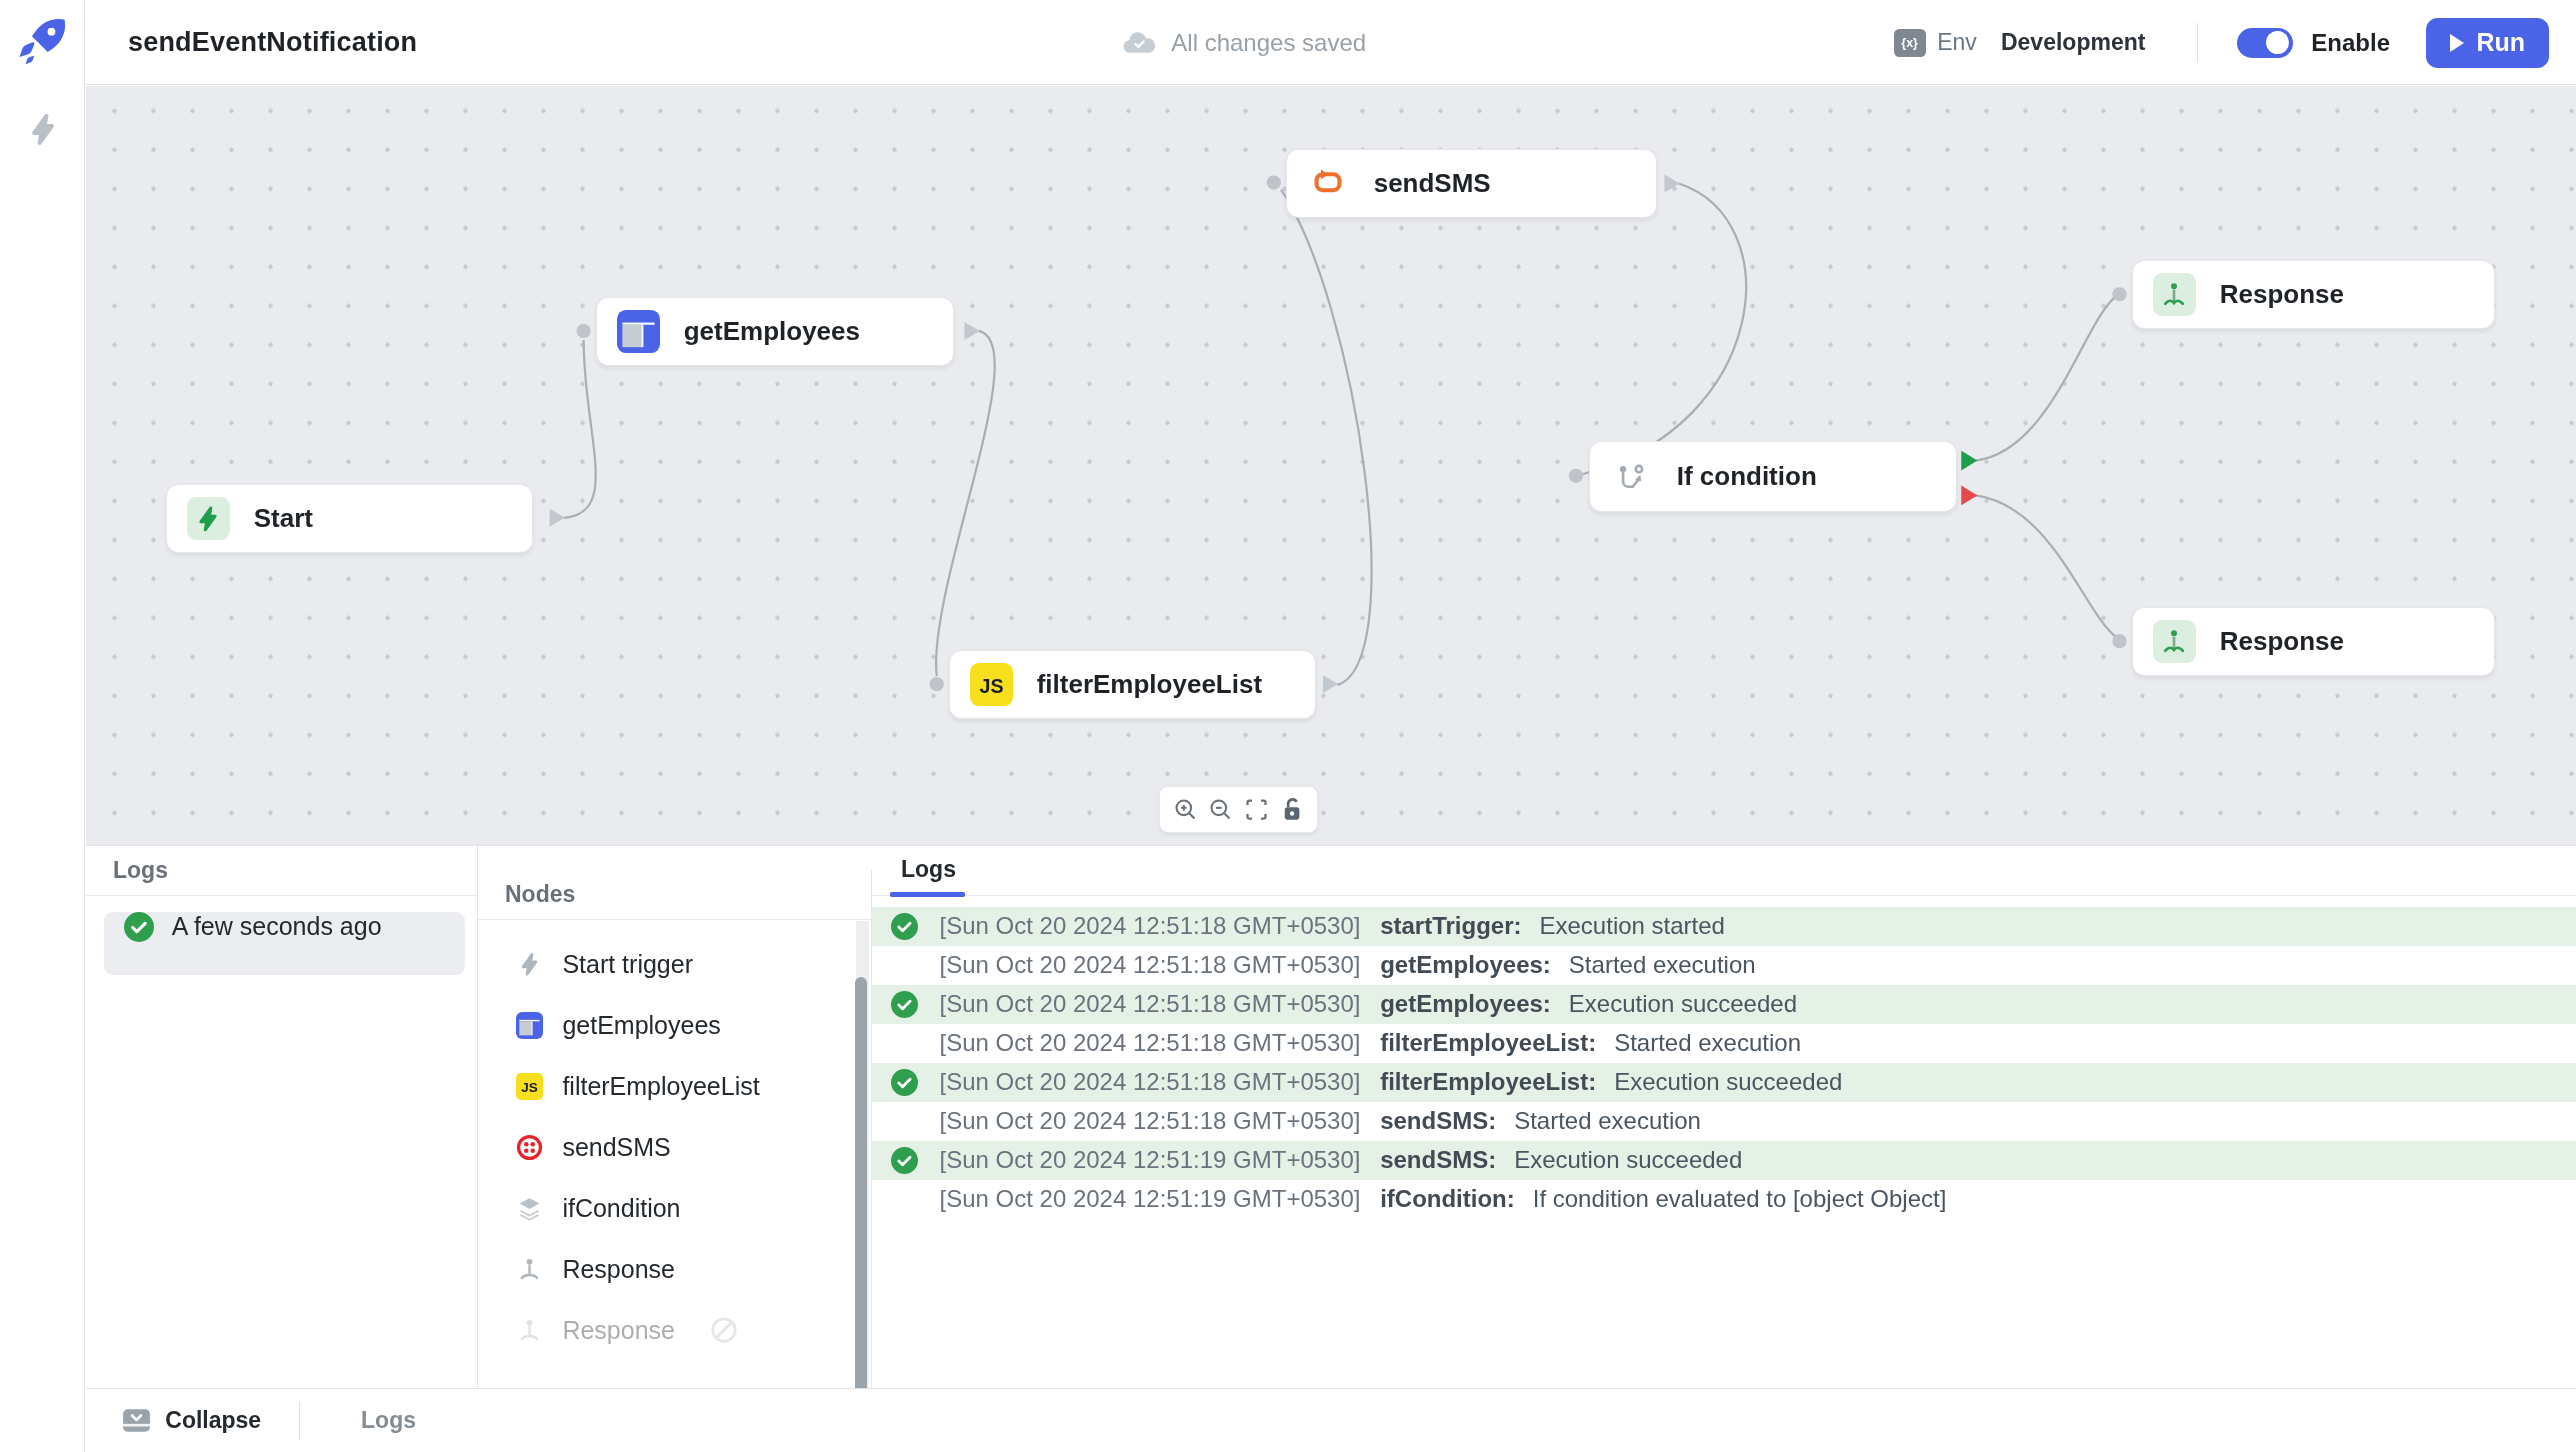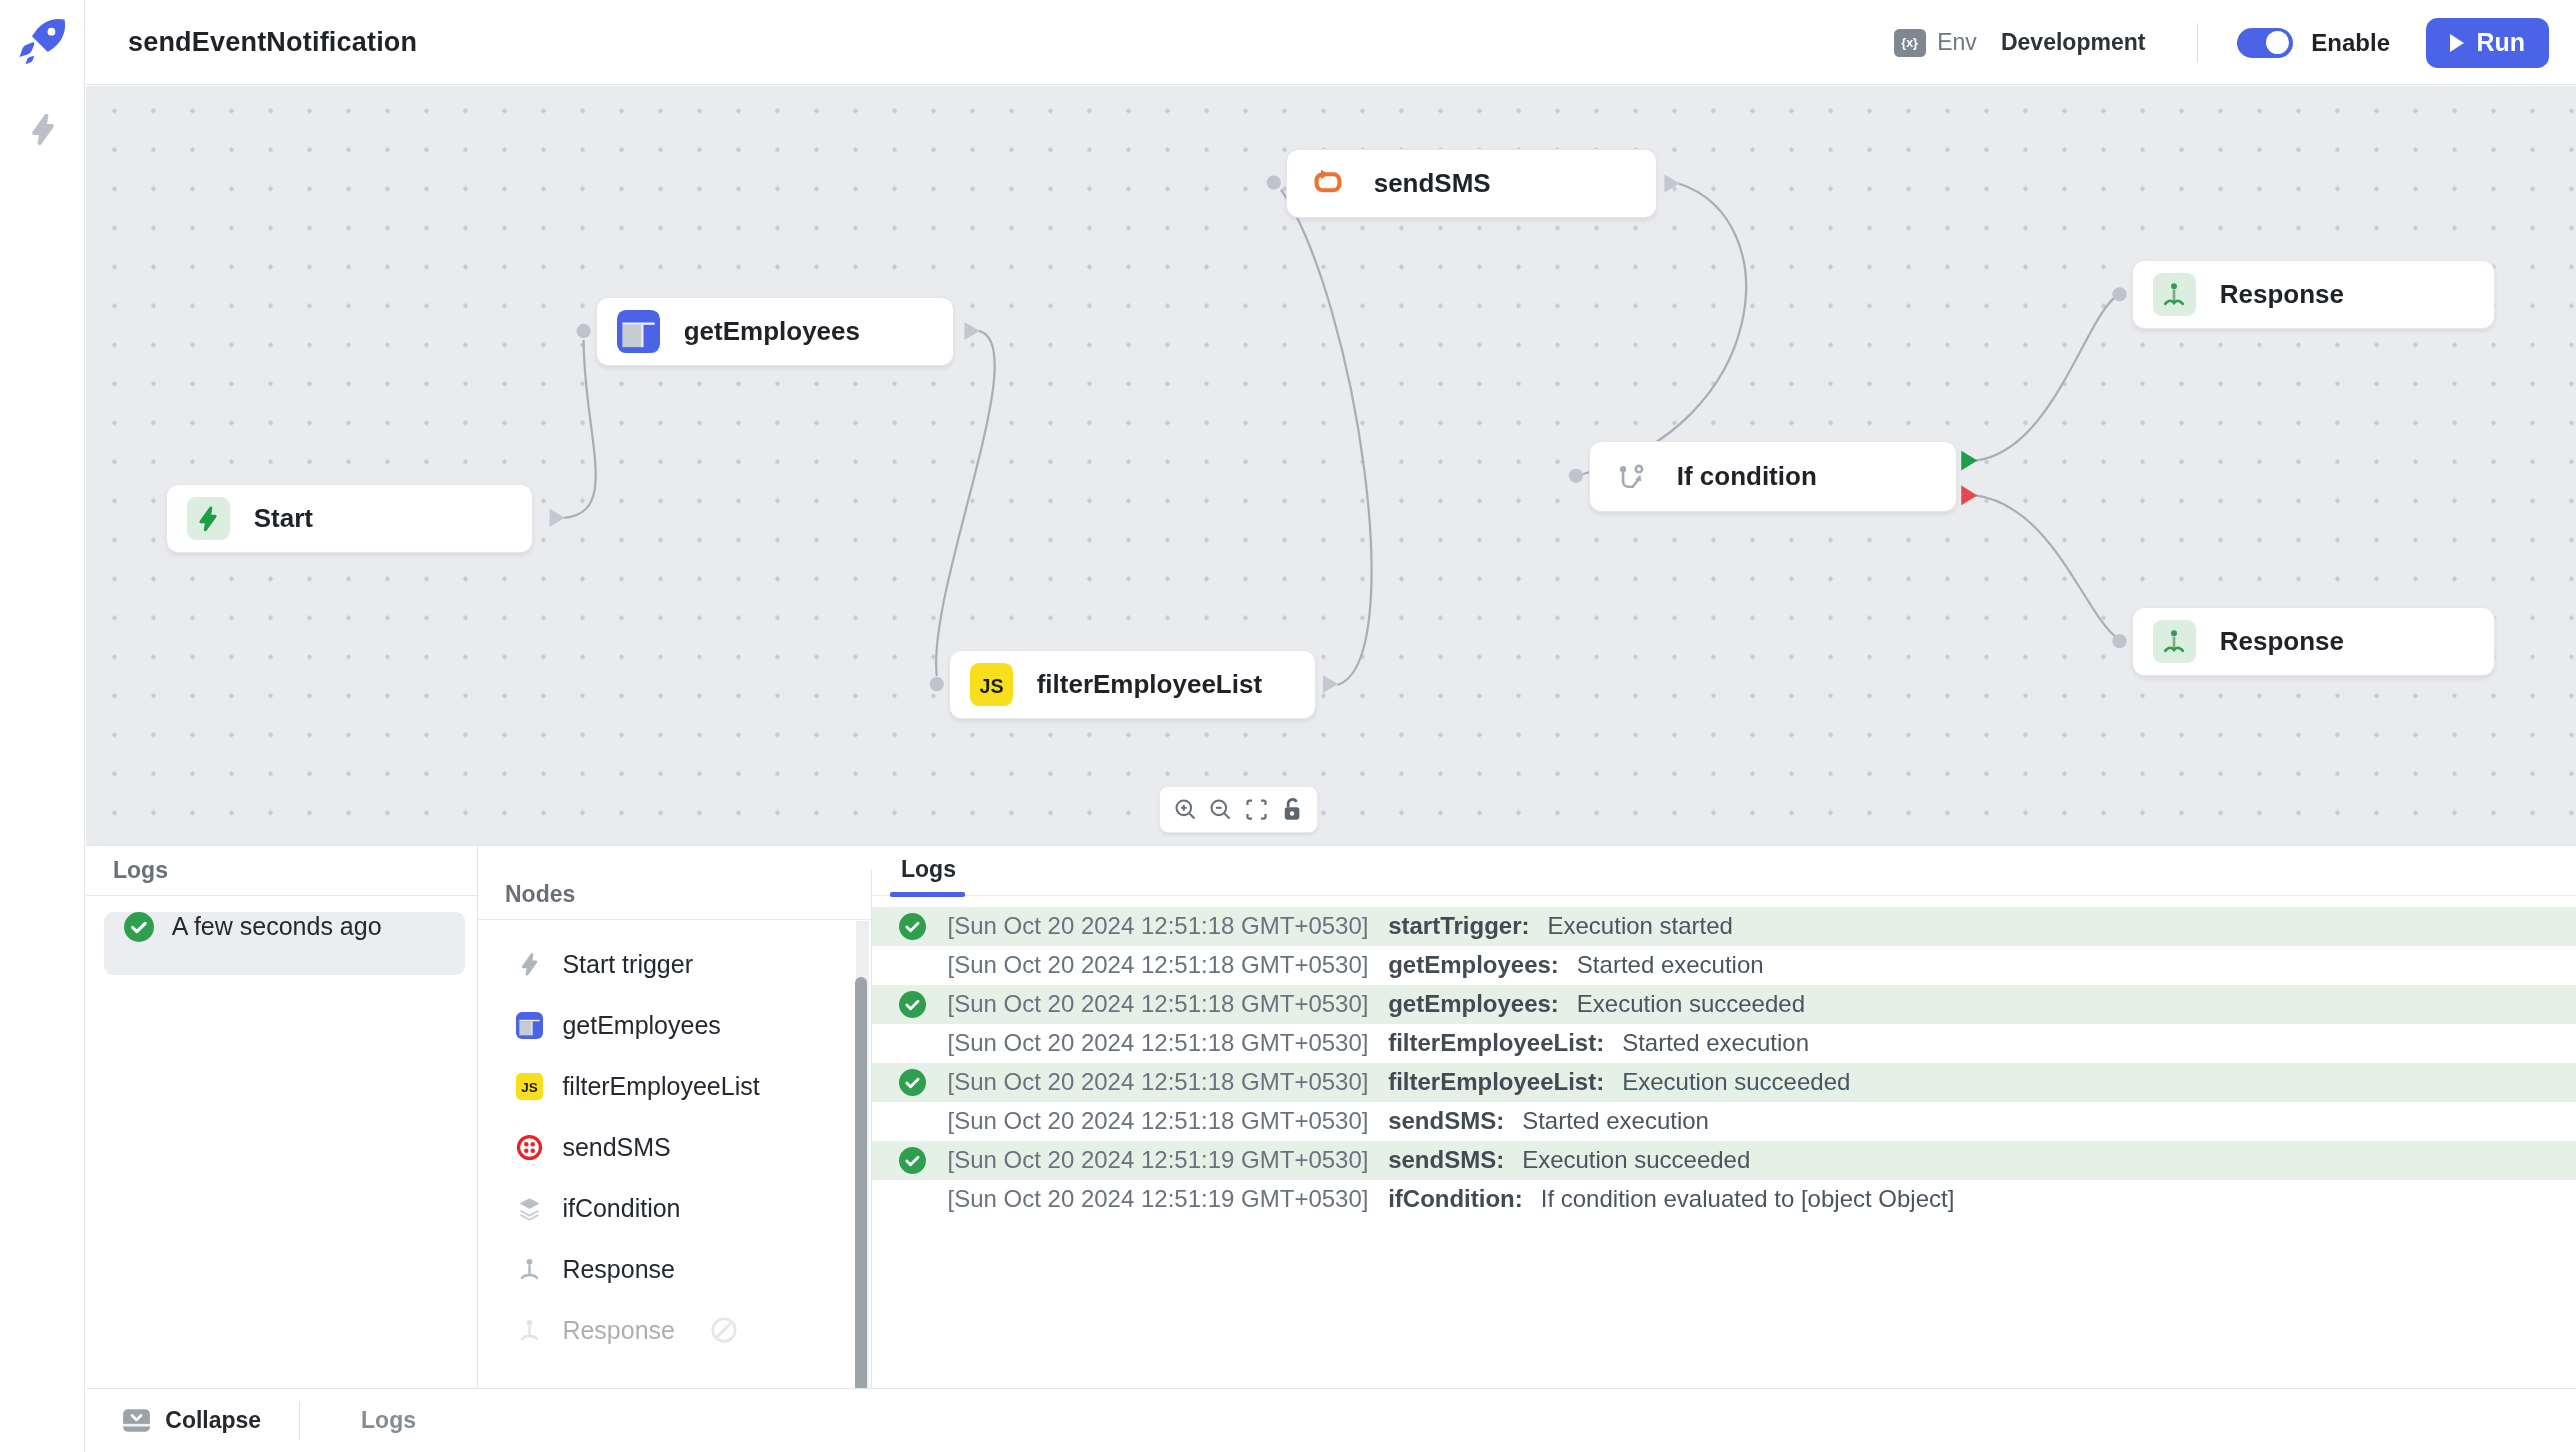--- a/index.html
+++ b/index.html
@@ -77,21 +77,21 @@
   .node-item[data-icon="response"] .ni-response { display:flex; }
   .node-item .slash { display:none; width:30px; height:30px; margin-left:14.3px; }
   .node-item.disabled .slash { display:block; }
   .scroll-track { position:absolute; right:1.8px; top:51px; width:13.4px; bottom:0; background:#eceef0; }
   .scroll-thumb { position:absolute; right:2.7px; top:56px; width:11.6px; height:428px; background:#9ba3ab; border-radius:6.3px; }
 
   .logs-hd { height:50px; border-bottom:0.9px solid #e9ebed; position:relative; display:flex; align-items:flex-end; padding-left:29px; }
   .logs-tab { font-size:23px; font-weight:700; color:#24292f; padding-bottom:12.5px; cursor:pointer; }
   .tab-underline { position:absolute; left:18px; bottom:-1.8px; width:75px; height:4.5px; background:#4a63e7; border-radius:1.8px; }
   .log-rows { padding-top:10.7px; }
-  .log-row { height:39px; display:flex; align-items:center; padding-left:27px; font-size:24px; color:#6a737d; }
+  .log-row { height:39px; display:flex; align-items:center; padding-left:19px; font-size:24px; color:#6a737d; }
   .log-row.ok { background:#e5f0e6; }
   .log-row .chk2 { width:27px; height:27px; margin-right:21.5px; flex:0 0 auto; visibility:hidden; }
   .log-row.ok .chk2 { visibility:visible; }
   .log-ts { color:#6a737d; font-weight:500; white-space:pre; }
   .log-node { color:#424a53; font-weight:700; margin-left:19.7px; white-space:pre; }
   .log-msg { color:#4a5560; font-weight:500; margin-left:18px; white-space:pre; }
 
   
   .footer { position:absolute; left:86px; top:1388px; width:2490px; height:64px; background:#fff; border-top:0.9px solid #e3e6e9; display:flex; align-items:center; z-index:6; }
   .collapse-btn { display:flex; align-items:center; gap:14.3px; margin-left:36px; cursor:pointer; }
@@ -111,20 +111,27 @@
     </svg>
   </div>
 
   <div class="topbar">
     <svg class="logo" viewBox="0 0 24 24">
       <path fill="#4a63e7" d="M21.6 2.4c-4.8-1-9.5.9-12.4 4.8L7.4 9.7l6.9 6.9 2.5-1.8c3.9-2.9 5.8-7.6 4.8-12.4zM15.9 9.4a1.7 1.7 0 1 1 0-3.4 1.7 1.7 0 0 1 0 3.4z"></path>
       <path fill="#4a63e7" d="M8 12.2 5 13.4c-.9.4-1.6 1.1-1.9 2L2 18.8l3.4-1.1c.9-.3 1.6-1 2-1.9L8.5 13zM4.6 21.9l2-.7c.6-.2 1-.6 1.2-1.2l.6-1.8-2 .6c-.6.2-1 .7-1.2 1.3z"></path>
     </svg>
     <div class="wf-title">sendEventNotification</div>
 
+    <div class="save-status">
+      <svg viewBox="0 0 24 24">
+        <path fill="#c6cdd3" d="M19 18.5H6.2a4.2 4.2 0 0 1-.7-8.4 5.7 5.7 0 0 1 11.2-1.1A4.7 4.7 0 0 1 19 18.5z"></path>
+        <path d="m9.8 12.7 1.8 1.8 3.4-3.4" stroke="#fff" stroke-width="1.7" fill="none" stroke-linecap="round" stroke-linejoin="round"></path>
+      </svg>
+      <span>All changes saved</span>
+    </div>
 
     <div class="topbar-right">
       <div class="env-chip">
         <span class="env-icon">{x}</span>
         <span class="env-label">Env</span>
         <span class="env-value">Development</span>
       </div>
       <div class="hdr-divider"></div>
       <div class="toggle">
           <div class="knob"></div>

